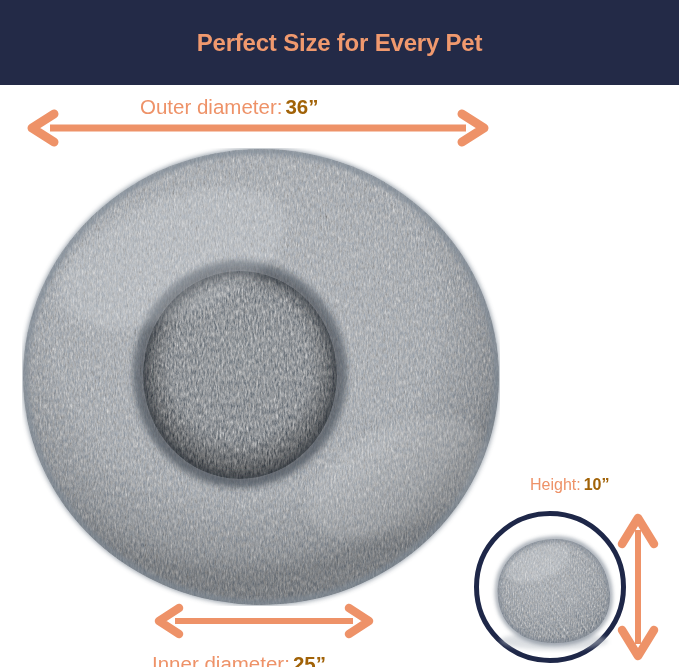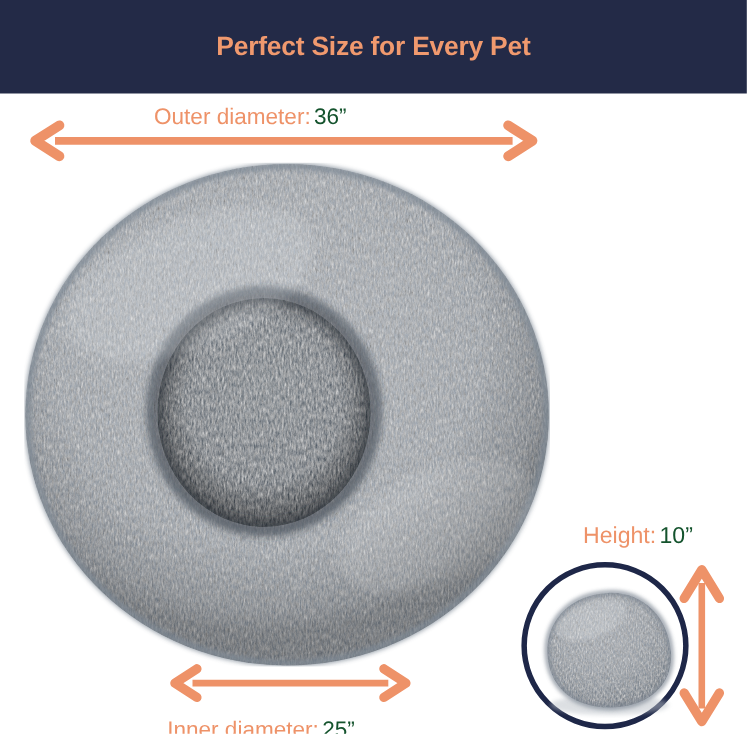--- a/index.html
+++ b/index.html
@@ -55,28 +55,28 @@
     position: absolute;
     white-space: nowrap;
     font-size: 20px;
     line-height: 1;
   }
   .caption .label {
     color: #ee9268;
     font-weight: normal;
   }
   .caption .value {
-    color: #14532d;
-    font-weight: normal;
+    color: #a16207;
+    font-weight: bold;
     margin-left: 3px;
   }
 
   #outer-caption { left: 140px; top: 97px; font-size: 20.5px; }
   #inner-caption { left: 152px; top: 654px; font-size: 20.5px; }
-  #height-caption { left: 530px; top: 477px; font-size: 21px; }
+  #height-caption { left: 530px; top: 477px; font-size: 16px; }
 
   
   .arrow-svg { position: absolute; overflow: visible; }
   #outer-arrow  { left: 28px;  top: 112px; }
   #inner-arrow  { left: 155px; top: 606px; }
   #height-arrow { left: 612px; top: 512px; }
 
   
   #pet-bed-photo {
     position: absolute;

